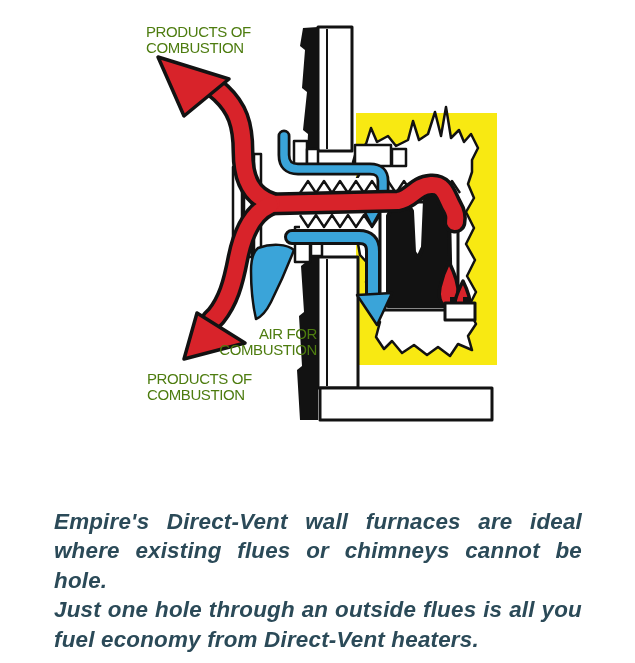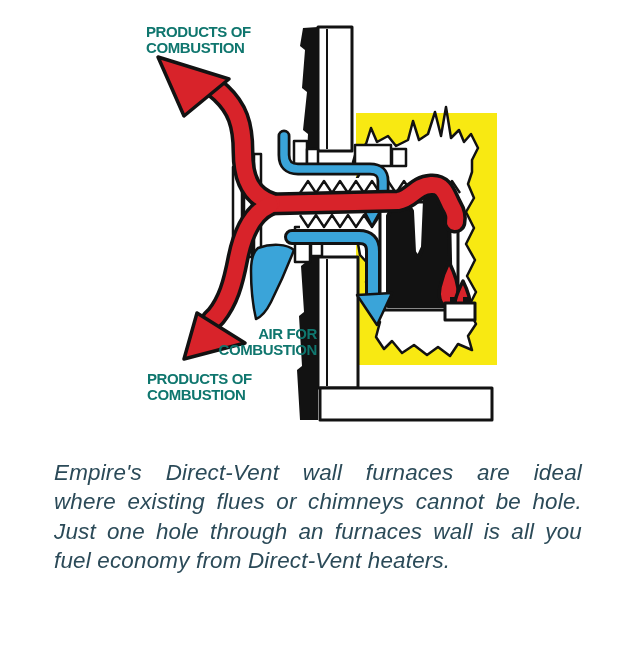--- a/index.html
+++ b/index.html
@@ -22,30 +22,30 @@
   .pipe-under{fill:none;stroke:var(--outline-black);stroke-linecap:round;stroke-linejoin:round;}
   .pipe-red{fill:none;stroke:var(--exhaust-red);stroke-linecap:round;stroke-linejoin:round;}
   .pipe-blue{fill:none;stroke:var(--air-blue);stroke-linecap:round;stroke-linejoin:round;}
   .head-red{fill:var(--exhaust-red);stroke:var(--outline-black);stroke-width:3.5;stroke-linejoin:round;}
   .head-blue{fill:var(--air-blue);stroke:var(--outline-black);stroke-width:2.5;stroke-linejoin:round;}
   .zig{fill:none;stroke:var(--outline-black);stroke-width:2.4;stroke-linejoin:round;}
 
   
   .diagram-label{
     position:absolute;
-    font-weight:bold;font-size:15px;line-height:15.5px;letter-spacing:-0.4px;
-    color:#0f766e;white-space:nowrap;
+    font-weight:normal;font-size:15px;line-height:15.5px;letter-spacing:-0.4px;
+    color:#4d7c0f;white-space:nowrap;
   }
   .diagram-label.right{text-align:right;}
 
   
   .caption{
-    position:absolute;left:54px;top:458px;width:528px;
+    position:absolute;left:54px;top:507px;width:528px;
     color:var(--caption-teal);
-    font-style:italic;font-weight:400;
+    font-style:italic;font-weight:700;
     font-size:22.4px;line-height:29.4px;letter-spacing:0.2px;
   }
   .cap-line{text-align:justify;text-align-last:justify;}
   .cap-line.last{text-align-last:left;}
 </style>
 </head>
 <body>
 
 <div class="stage">
 
@@ -147,17 +147,17 @@
   </div>
 
   <div class="diagram-label" style="left:147px;top:371px;">
     <div>PRODUCTS OF</div>
     <div>COMBUSTION</div>
   </div>
 
   <div class="caption">
     <div class="cap-line">Empire's Direct-Vent wall furnaces are ideal</div>
     <div class="cap-line">where existing flues or chimneys cannot be hole.</div>
-    <div class="cap-line">Just one hole through an furnaces wall is all you</div>
+    <div class="cap-line">Just one hole through an outside flues is all you</div>
     <div class="cap-line last">fuel economy from Direct-Vent heaters.</div>
   </div>
 
 </div>
 
 </body></html>

